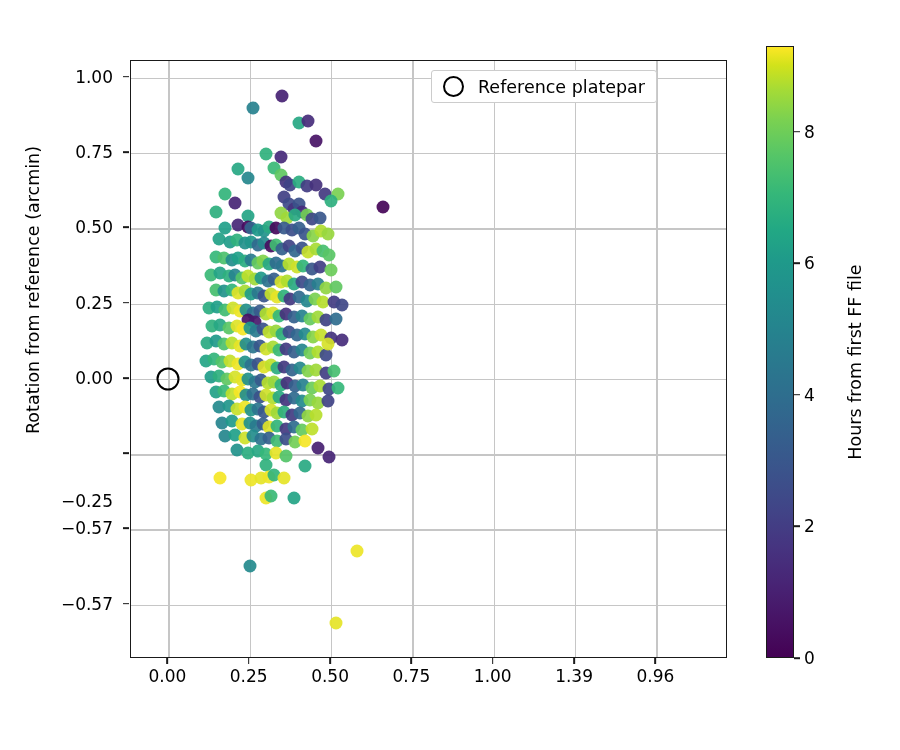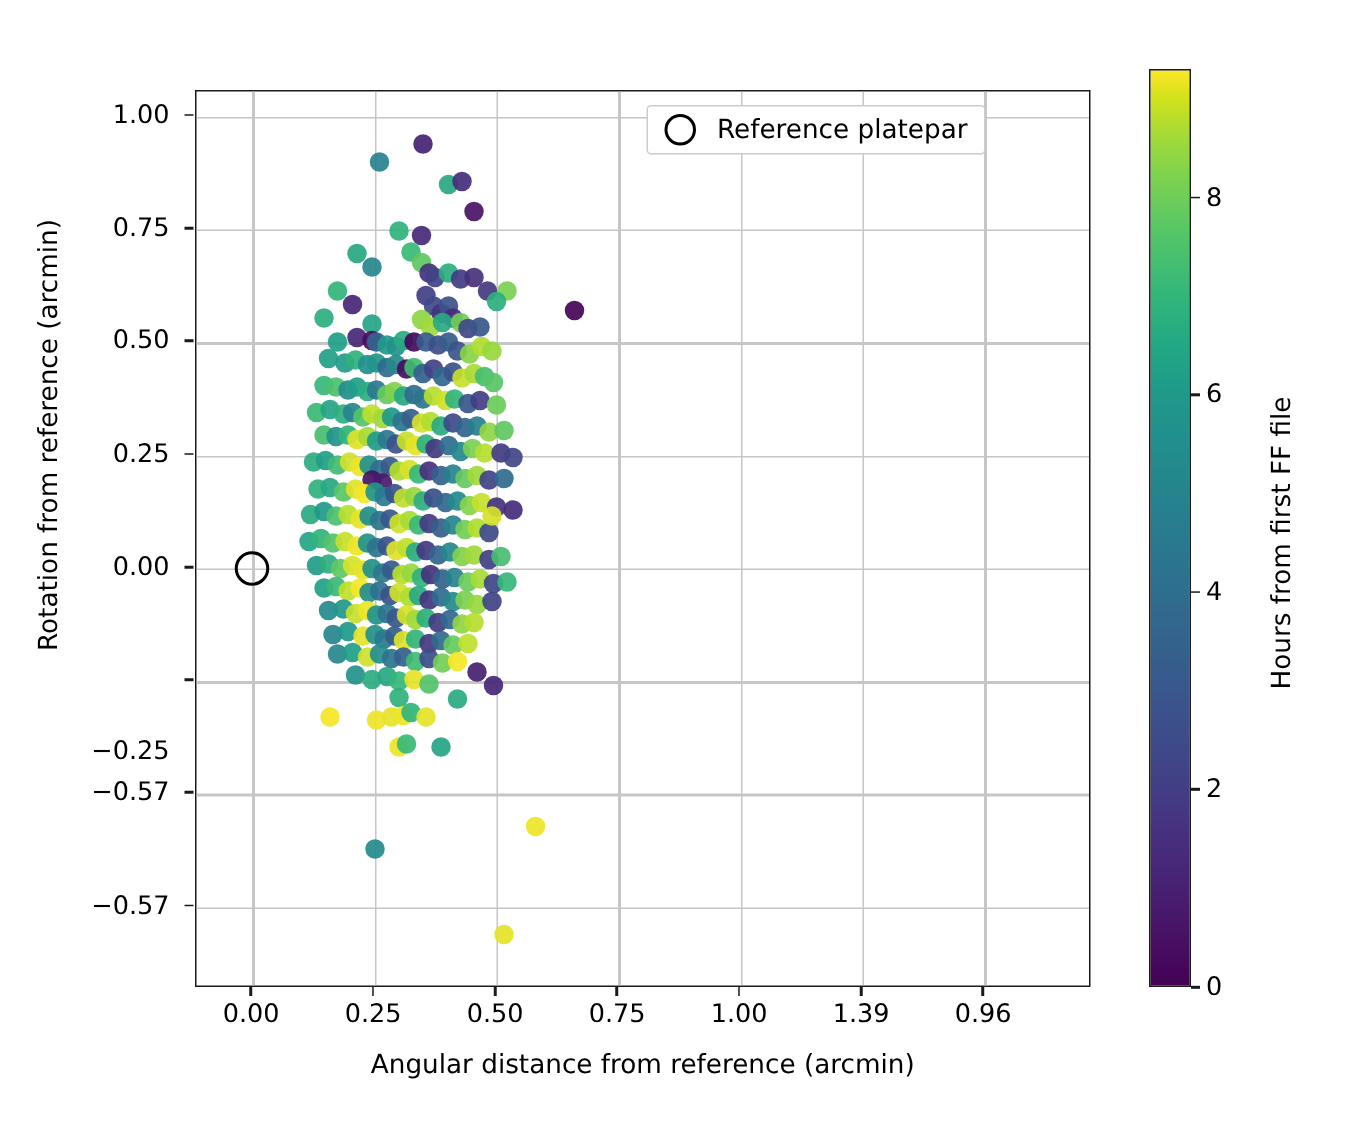--- a/index.html
+++ b/index.html
@@ -418,21 +418,20 @@
       <div class="ctick" style="top: 526.387px;"></div>
       <div class="clab" style="top: 526.387px;">2</div>
       <div class="ctick" style="top: 394.774px;"></div>
       <div class="clab" style="top: 394.774px;">4</div>
       <div class="ctick" style="top: 263.161px;"></div>
       <div class="clab" style="top: 263.161px;">6</div>
       <div class="ctick" style="top: 131.548px;"></div>
       <div class="clab" style="top: 131.548px;">8</div>
     </div>
 
-  <div id="xaxis-title">Angular distance from reference (arcmin)</div>
   <div id="yaxis-title">Rotation from reference (arcmin)</div>
 
   <div id="legend">
     <span class="lmark"></span>
     <span class="ltext">Reference platepar</span>
   </div>
 
   <div id="cbar"></div>
   <div id="cbar-title">Hours from first FF file</div>
 

